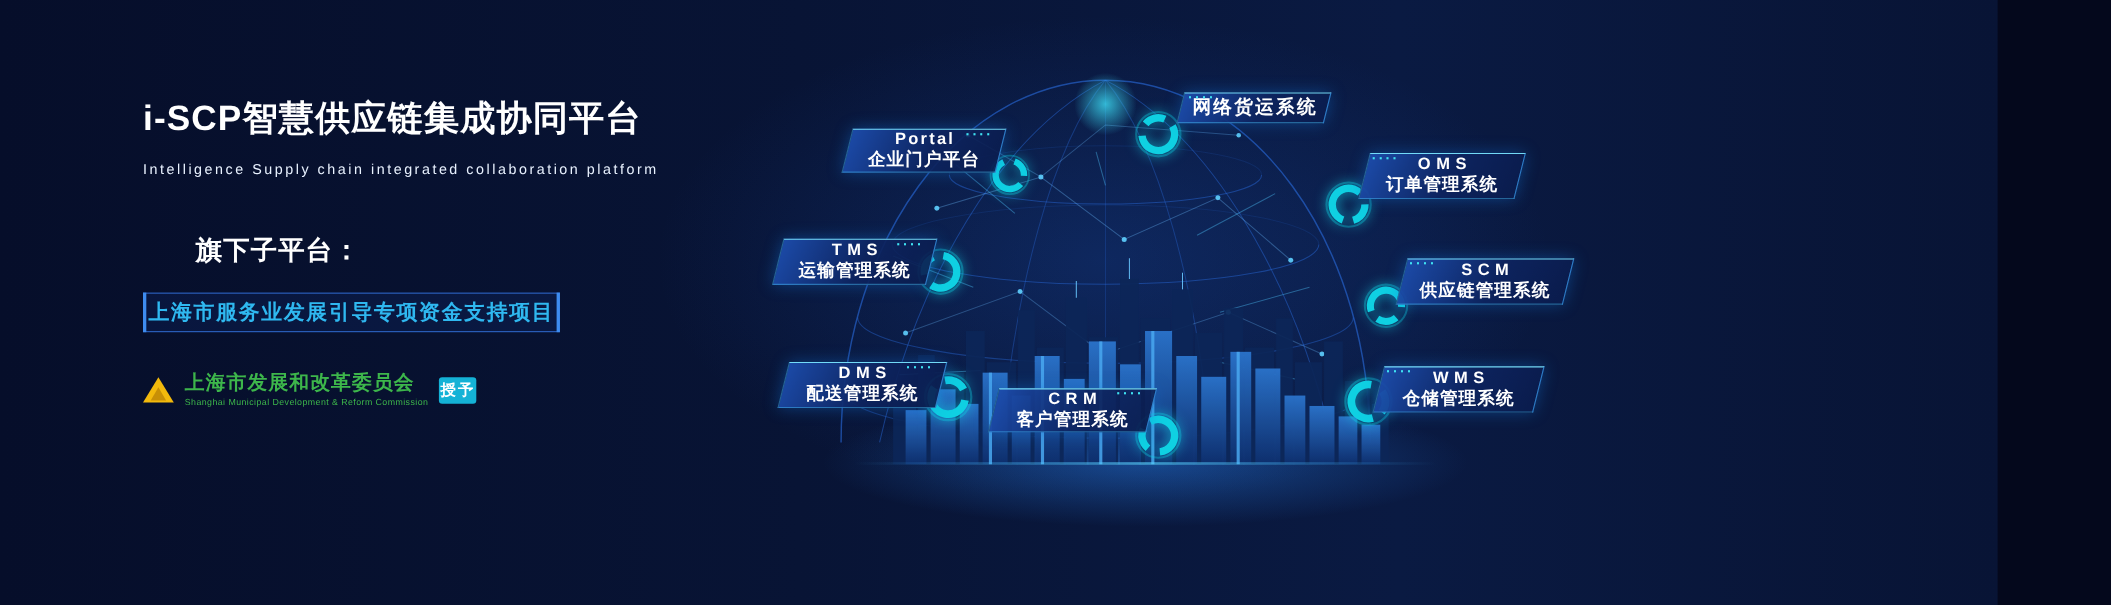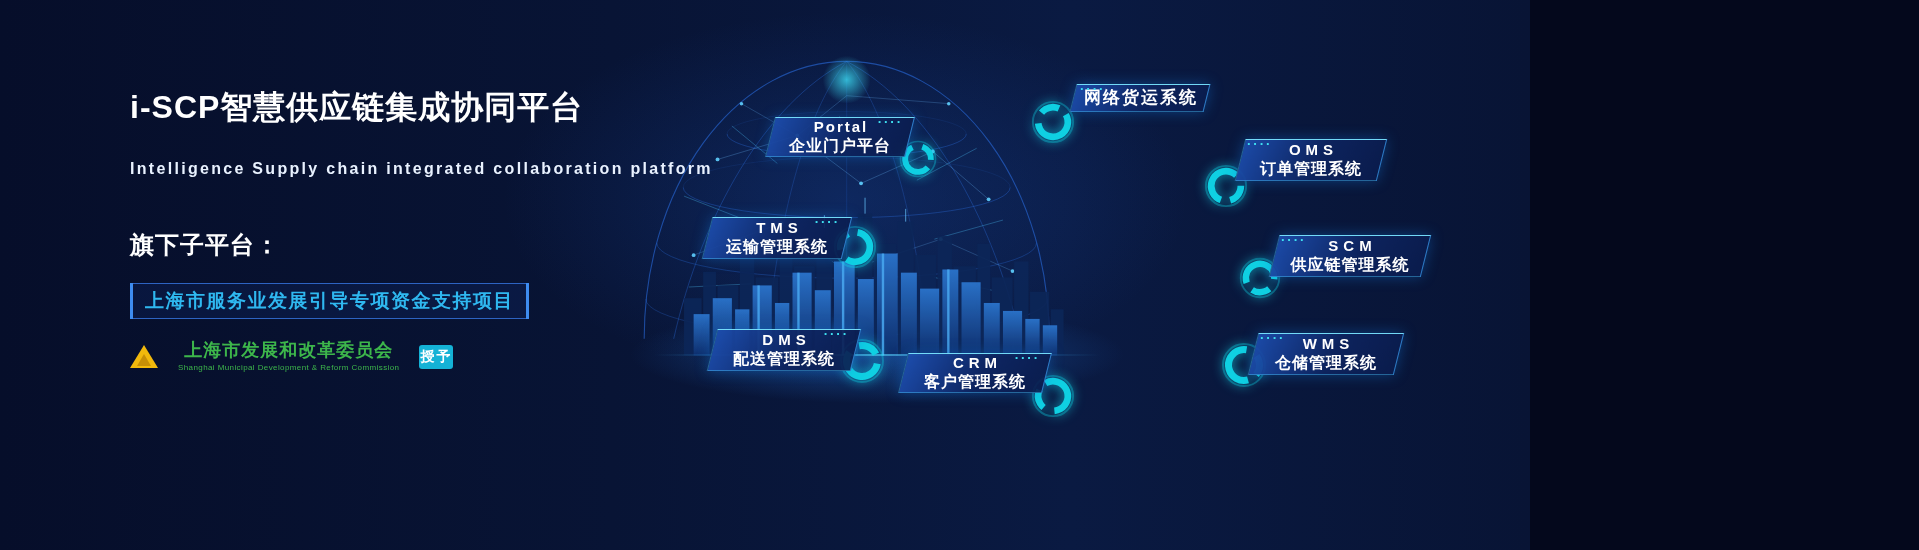--- a/index.html
+++ b/index.html
@@ -1,37 +1,37 @@
 <!DOCTYPE html>
 <html><head>
 <meta charset="utf-8">
 <style>
   html,body{margin:0;padding:0;background:#04081c;}
   *{box-sizing:border-box;}
   .stage{
-    position:relative;width:1530px;height:550px;overflow:hidden;
+    position:relative;width:1816px;height:550px;overflow:hidden;
     background:linear-gradient(90deg,#060e2a 0%,#081435 40%,#0a1a42 70%,#081435 100%);
     font-family:"Liberation Sans","DejaVu Sans",sans-serif;
   }
   
   .hero-left{position:absolute;left:130px;top:88px;z-index:5;}
   .hero-title{color:#ffffff;font-size:32px;font-weight:bold;letter-spacing:1px;line-height:38px;}
-  .hero-subtitle{color:#e9f2ff;font-size:16px;font-weight:bold;letter-spacing:2.3px;margin-top:34px;}
-  .subplat{margin-top:50px;color:#ffffff;font-size:24px;font-weight:bold;line-height:33px;letter-spacing:1px;}
+  .hero-subtitle{color:#e9f2ff;font-size:13px;font-weight:normal;letter-spacing:2.3px;margin-top:20px;}
+  .subplat{margin-top:50px;color:#ffffff;font-size:24px;font-weight:bold;line-height:33px;letter-spacing:1px;margin-left:48px;}
   .award-box{
     display:inline-block;margin-top:22px;position:relative;
     border:1px solid #2d63c2;background:rgba(18,52,128,.22);
-    padding:4px 14px;color:#2fb8f0;font-size:19px;font-weight:bold;letter-spacing:1.5px;
+    padding:4px 4px;color:#2fb8f0;font-size:19px;font-weight:bold;letter-spacing:1.5px;
   }
   .award-box::before,.award-box::after{
     content:"";position:absolute;top:-1px;bottom:-1px;width:3px;background:#3e8cf0;
   }
   .award-box::before{left:-1px;}
   .award-box::after{right:-1px;}
-  .issuer-row{margin-top:22px;display:flex;align-items:center;gap:20px;text-align:center;}
+  .issuer-row{margin-top:37px;display:flex;align-items:center;gap:10px;}
   .ndrc-logo{width:0;height:0;border-left:14px solid transparent;border-right:14px solid transparent;border-bottom:23px solid #f2b90c;position:relative;}
   .ndrc-logo::after{content:"";position:absolute;left:-7px;top:9px;width:0;height:0;border-left:7px solid transparent;border-right:7px solid transparent;border-bottom:12px solid #c78f06;}
   .issuer-texts{display:flex;flex-direction:column;line-height:1.1;}
   .issuer-name{color:#3db64b;font-size:18px;font-weight:bold;letter-spacing:1px;}
   .issuer-name-en{color:#3db64b;font-size:8px;letter-spacing:.4px;margin-top:3px;}
   .issuer-badge{background:#14b2d6;color:#ffffff;font-size:14px;font-weight:bold;border-radius:3px;padding:3px 1px;letter-spacing:2px;}
   
   .scene-svg{position:absolute;inset:0;z-index:1;}
   .node{position:absolute;z-index:3;}
   .banner{

